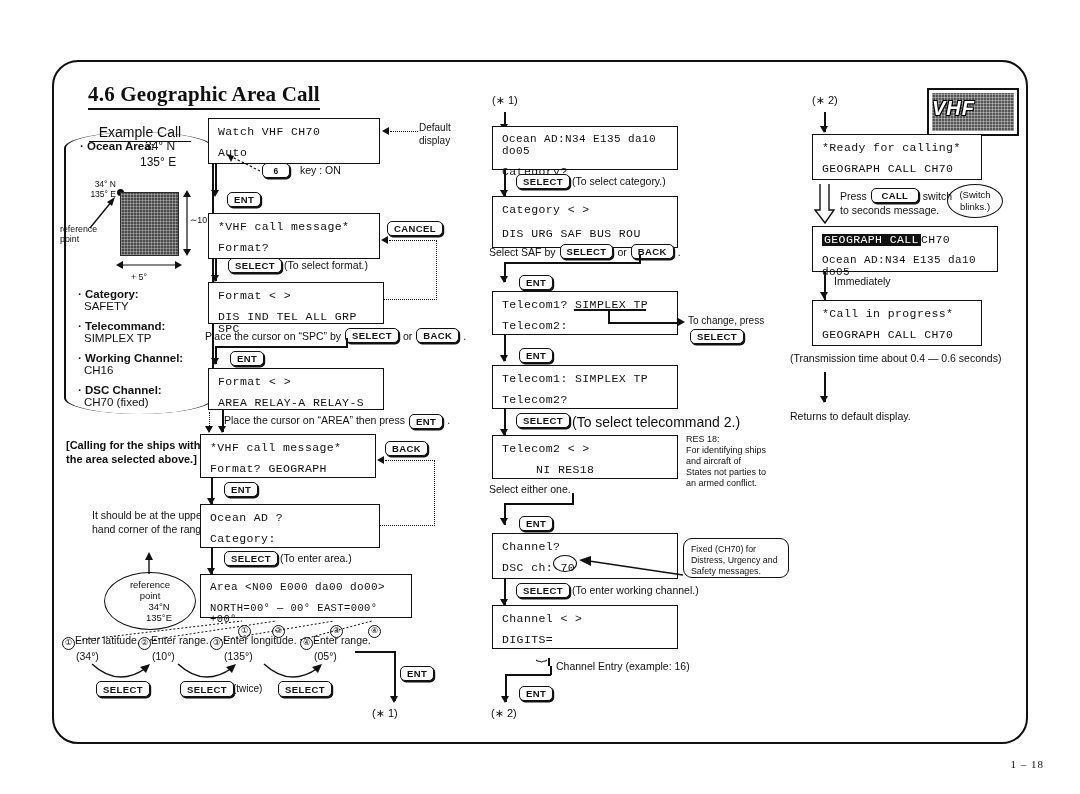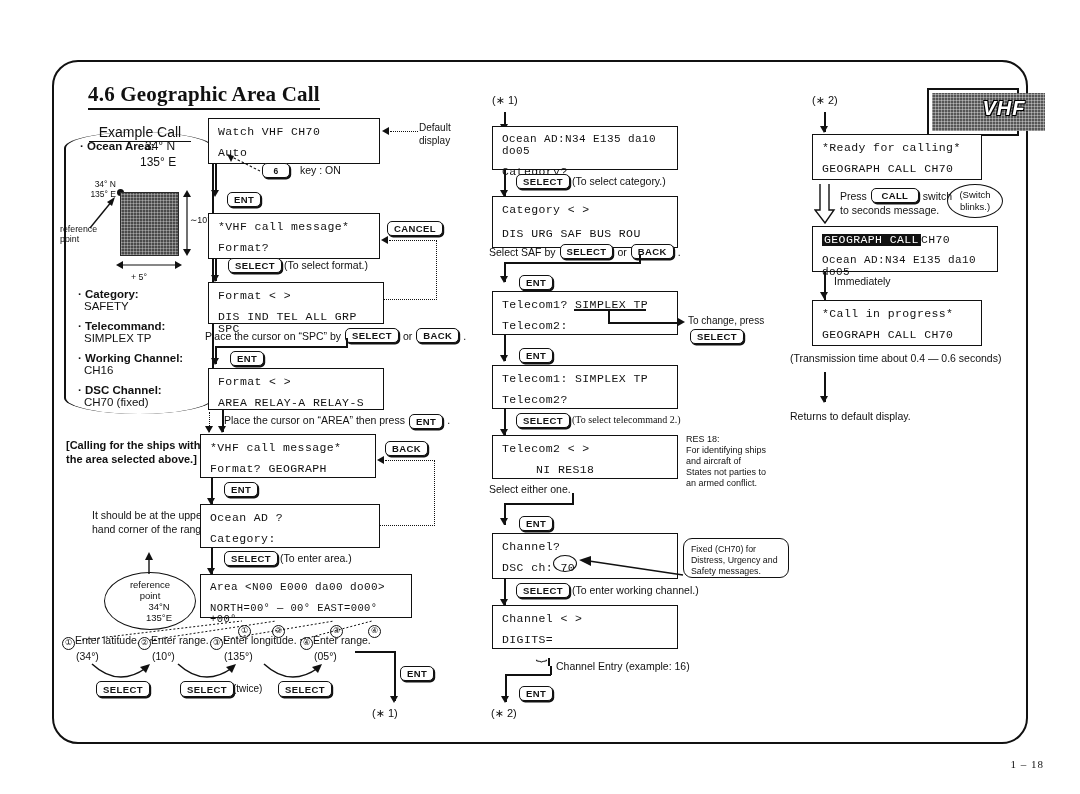--- a/index.html
+++ b/index.html
@@ -65,24 +65,23 @@
   .dot{position:absolute;width:7px;height:7px;border-radius:50%;background:#111;}
   .vhf-badge{
     position:absolute;border:2px solid #111;padding:3px;background:#fff;
   }
   .vhf-inner{
     background:#555;
     background-image:
       repeating-linear-gradient(0deg,rgba(255,255,255,.35) 0 1px,transparent 1px 3px),
       repeating-linear-gradient(90deg,rgba(255,255,255,.35) 0 1px,transparent 1px 3px);
     color:#fff;font-weight:bold;font-size:20px;font-style:italic;
-    text-align:center;line-height:30px;letter-spacing:1px;
+    line-height:30px;letter-spacing:1px;
     font-family:"Liberation Sans",sans-serif;
     text-shadow:1px 1px 0 #000,-1px -1px 0 #000,1px -1px 0 #000,-1px 1px 0 #000;
-    padding-left:31px;
   }
   .ellipse-note{
     position:absolute;border:1.5px solid #111;border-radius:50%;
     text-align:center;box-sizing:border-box;
     display:flex;flex-direction:column;justify-content:center;align-items:center;
   }
   .rr-note{
     position:absolute;border:1.6px solid #111;border-radius:9px;
     box-sizing:border-box;padding:5px 7px;background:#fff;
   }
@@ -394,21 +393,21 @@
 <div class="key ent abs" style="left:519px;top:348px;">ENT</div>
 
 <div class="lcd abs" style="left:492px;top:365px;width:186px;height:44px;">
   <div>Telecom1:   SIMPLEX TP</div>
   <div class="l2">Telecom2?</div>
 </div>
 
 <div class="vline" style="left:504px;top:409px;height:26px;"></div>
 <div class="arrow-d" style="left:500px;top:429px;"></div>
 <div class="key wide abs" style="left:516px;top:413px;">SELECT</div>
-<div class="abs" style="left:572px;top:414px;font-size:10px;font-family:Liberation Serif, serif;">(To select telecommand 2.)</div>
+<div class="abs" style="left:572px;top:414px;font-size:14px;">(To select telecommand 2.)</div>
 
 <div class="lcd abs" style="left:492px;top:435px;width:186px;height:44px;">
   <div>Telecom2 &lt;         &gt;</div>
   <div class="l2" style="margin-left:34px;">NI        RES18</div>
 </div>
 <div class="abs" style="left:686px;top:434px;font-size:9px;line-height:1.22;white-space:pre;">RES 18:
 For identifying ships
 and aircraft of
 States not parties to
 an armed conflict.</div>

